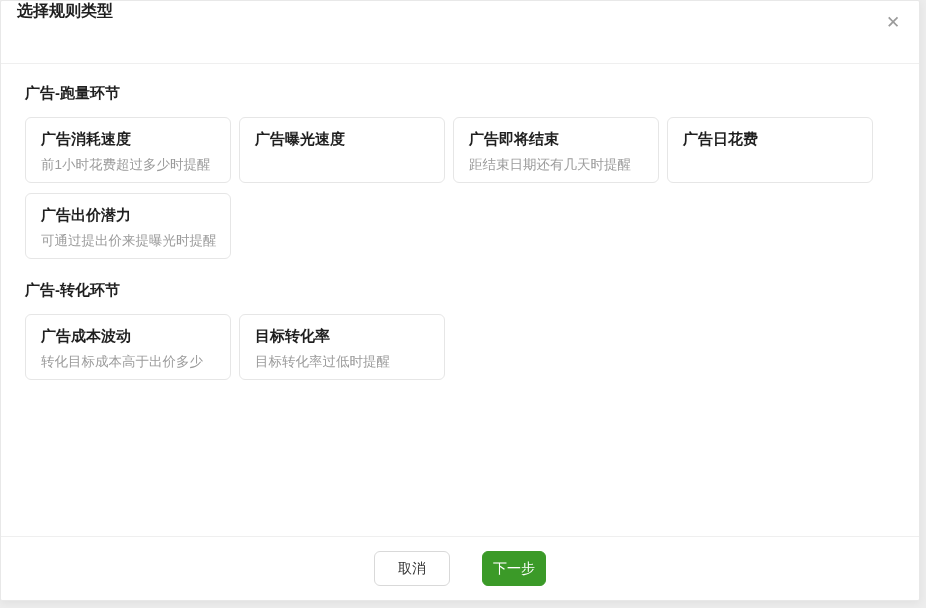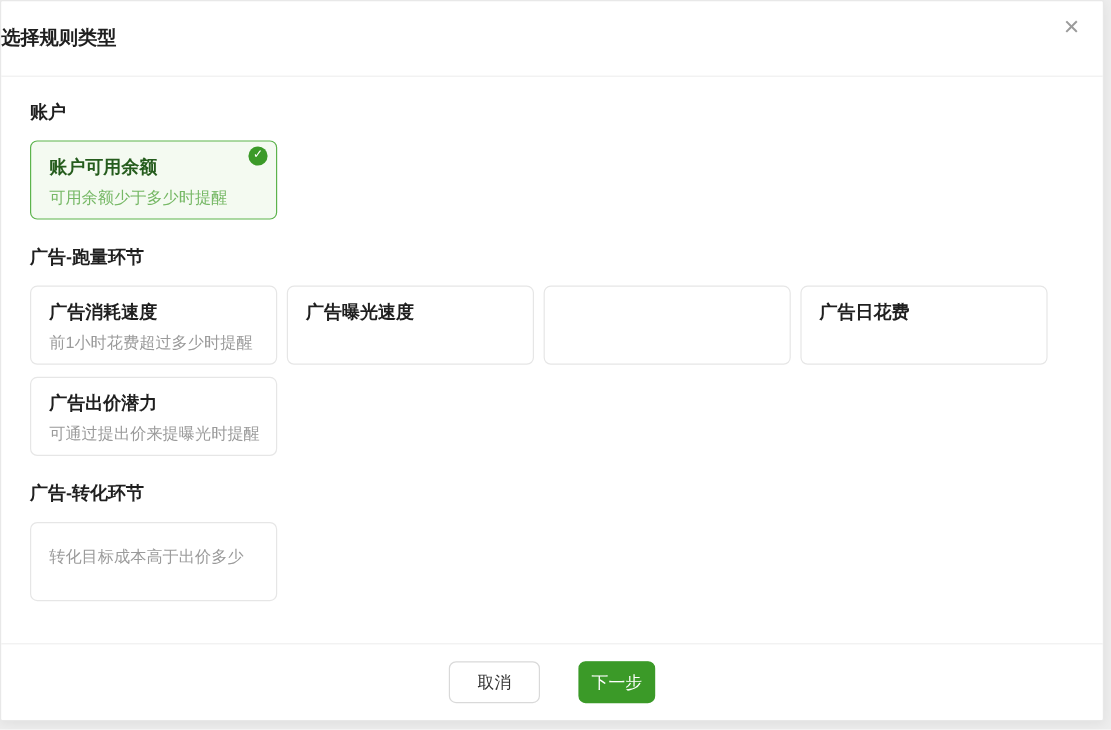--- a/index.html
+++ b/index.html
@@ -21,22 +21,22 @@
     position:relative;
   }
   .modal{
     position:absolute;left:0;top:0;width:920px;height:601px;
     background:#fff;border:1px solid #e8e8e8;border-radius:2px;
     box-shadow:0 2px 10px rgba(0,0,0,0.06);
     display:flex;flex-direction:column;
   }
   .modal-header{
     position:relative;flex:0 0 63px;
-    display:flex;align-items:center;
-    padding:0 0;
+    display:flex;align-items:flex-start;
+    padding:0 16px;
     border-bottom:1px solid var(--divider);
   }
   .modal-title{font-size:16px;font-weight:700;color:var(--text);}
   .close-btn{
     position:absolute;right:14px;top:10px;
     width:24px;height:24px;line-height:24px;text-align:center;
     font-size:17px;font-weight:700;color:#9b9b9b;cursor:pointer;
     user-select:none;
   }
   .modal-body{
@@ -106,56 +106,53 @@
 <body>
 
 <div class="modal">
   <div class="modal-header">
     <div class="modal-title">选择规则类型</div>
     <div class="close-btn">✕</div>
   </div>
 
   <div class="modal-body">
 
-  <div class="section">
-        <div class="section-label">账户</div>
-        <div class="card-grid">
-          <div class="rule-card selected">
-            <span class="card-title">账户可用余额</span>
-            <span class="card-sub">可用余额少于多少时提醒</span>
-            <span class="check-badge">✓</span>
-          </div>
-        </div>
-      </div>
       <div class="section">
         <div class="section-label">广告-跑量环节</div>
         <div class="card-grid">
           <div class="rule-card">
             <span class="card-title">广告消耗速度</span>
             <span class="card-sub">前1小时花费超过多少时提醒</span>
           </div>
           <div class="rule-card">
             <span class="card-title">广告曝光速度</span>
           </div>
           <div class="rule-card">
+            <span class="card-title">广告即将结束</span>
+            <span class="card-sub">距结束日期还有几天时提醒</span>
           </div>
           <div class="rule-card">
             <span class="card-title">广告日花费</span>
           </div>
           <div class="rule-card">
             <span class="card-title">广告出价潜力</span>
             <span class="card-sub">可通过提出价来提曝光时提醒</span>
           </div>
         </div>
       </div>
       <div class="section">
         <div class="section-label">广告-转化环节</div>
         <div class="card-grid">
           <div class="rule-card">
+            <span class="card-title">广告成本波动</span>
             <span class="card-sub">转化目标成本高于出价多少</span>
+          </div>
+          <div class="rule-card">
+            <span class="card-title">目标转化率</span>
+            <span class="card-sub">目标转化率过低时提醒</span>
           </div>
         </div>
       </div>
     </div>
 
   <div class="modal-footer">
     <button class="btn btn-cancel">取消</button>
     <button class="btn btn-next">下一步</button>
   </div>
 </div>

